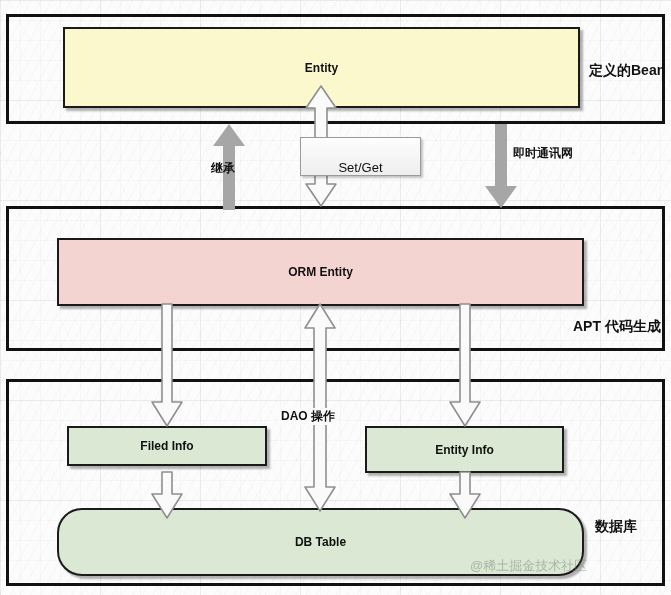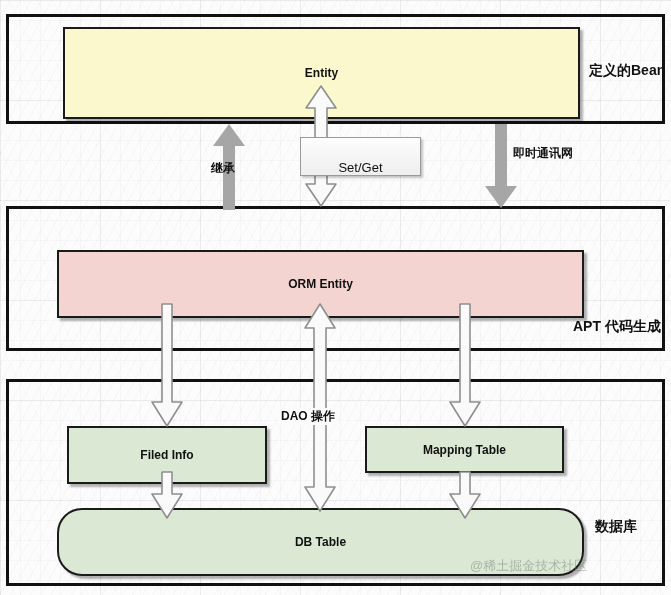--- a/index.html
+++ b/index.html
@@ -49,21 +49,21 @@
     display: flex;
     align-items: center;
     justify-content: center;
     font-weight: bold;
     font-size: 12px;
     color: #111111;
     box-shadow: 3px 3px 2px rgba(0,0,0,0.30);
     z-index: 4;
   }
   .node.entity   { background: #fbf8cd; }
-  .node.orm      { background: #f4d4d1; margin-top: 12px; }
+  .node.orm      { background: #f4d4d1; }
   .node.green    { background: #dbe8d4; }
 
   .side-label {
     position: absolute;
     font-size: 14px;
     font-weight: bold;
     color: #111111;
     white-space: nowrap;
     z-index: 6;
   }
@@ -153,21 +153,21 @@
     user-select: none;
   }
 </style>
 </head>
 <body>
 
 <div id="canvas">
 
   <div class="container-box" style="left:6px; top:14px; width:659px; height:110px;"></div>
 
-  <div class="node entity" style="left:63px; top:27px; width:517px; height:92px;">
+  <div class="node entity" style="left:63px; top:27px; width:517px; height:81px;">
     <span>Entity</span>
   </div>
 
   <div class="wm-top" style="left:360px; top:28px; width:225px; height:58px;">
     <div class="wm-logo">m</div>
     <div class="wm-main">即时通讯网</div>
     <div class="wm-sub">IM开发者社区</div>
     <div class="wm-url">52im.net</div>
   </div>
 
@@ -176,26 +176,26 @@
   <div class="container-box" style="left:6px; top:206px; width:659px; height:145px;"></div>
 
   <div class="node orm" style="left:57px; top:238px; width:527px; height:68px;">
     <span>ORM Entity</span>
   </div>
 
   <div class="side-label" style="left:573px; top:318px;">APT 代码生成</div>
 
   <div class="container-box" style="left:6px; top:379px; width:659px; height:207px;"></div>
 
-  <div class="node green" style="left:67px; top:426px; width:200px; height:58px;">
+  <div class="node green" style="left:67px; top:426px; width:200px; height:40px;">
     <span>Filed Info</span>
   </div>
 
   <div class="node green" style="left:365px; top:426px; width:199px; height:47px;">
-    <span>Mapping Table</span>
+    <span>Entity Info</span>
   </div>
 
   <div class="node green" style="left:57px; top:508px; width:527px; height:68px;border-radius:25px;">
     <span>DB Table</span>
   </div>
 
   <div class="side-label" style="left:595px; top:518px;">数据库</div>
 
   <div class="wm-bottom" style="left:470px; top:557px;">@稀土掘金技术社区</div>
 

